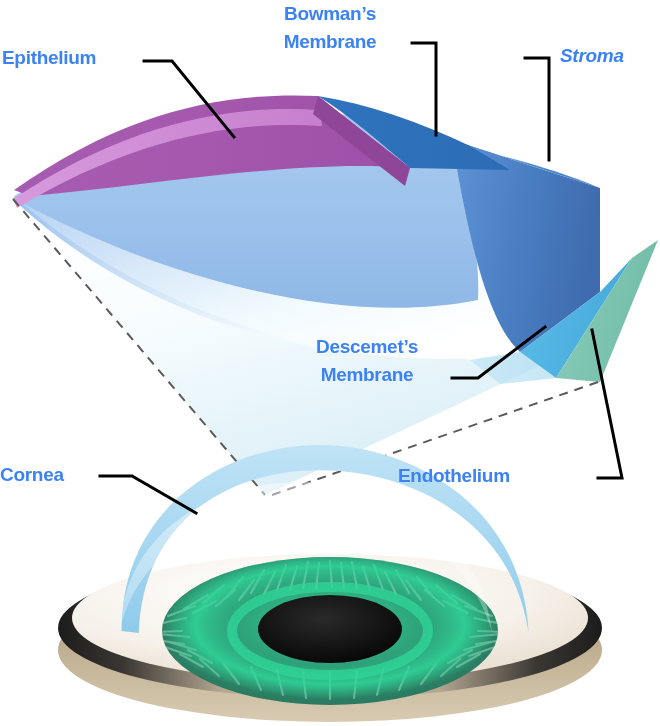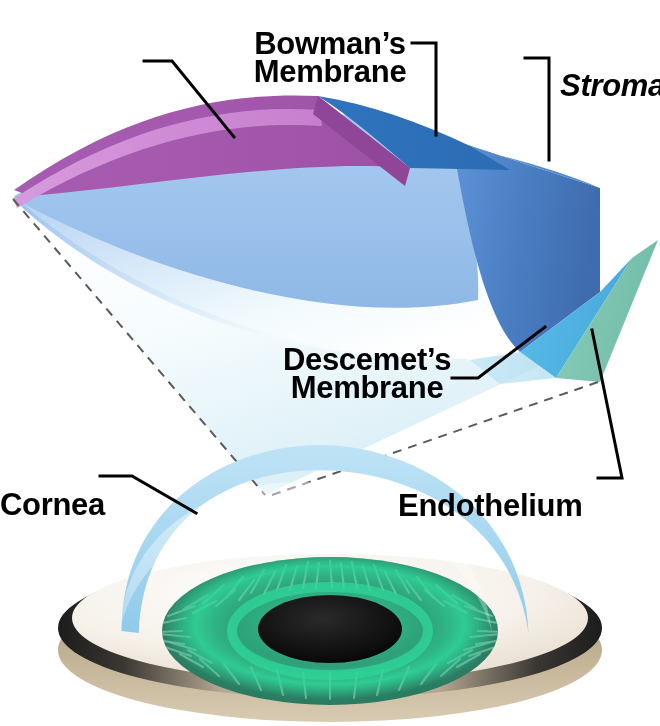--- a/index.html
+++ b/index.html
@@ -19,26 +19,25 @@
   }
   #stage svg {
     position: absolute;
     left: 0;
     top: 0;
   }
   .lbl {
     position: absolute;
     font-family: "Liberation Sans", sans-serif;
     font-weight: bold;
-    font-size: 31px;
+    font-size: 19px;
     line-height: 28px;
-    color: #000000;
+    color: #3b82f6;
     white-space: pre;
     letter-spacing: -0.3px;
-    margin-top: 30px;
   }
   .lbl.ctr { text-align: center; }
   .lbl.rgt { text-align: left; }
 </style>
 </head>
 <body>
 
 <div id="stage">
 
   <svg width="660" height="726" viewBox="0 0 660 726">
@@ -311,26 +310,27 @@
     <g fill="none" stroke="#000000" stroke-width="3" stroke-linecap="square">
       <path d="M 144 61 L 172 61 L 234 137"></path>
       <path d="M 412 43 L 436 43 L 436 135"></path>
       <path d="M 525 58 L 549 58 L 549 160"></path>
       <path d="M 452 378 L 478 378 L 545 327"></path>
       <path d="M 598 478 L 622 478 L 592 330"></path>
       <path d="M 100 476 L 132 476 L 196 513"></path>
     </g>
   </svg>
 
+  <div class="lbl" style="left:2px; top:44px;">Epithelium</div>
 
   <div class="lbl ctr" style="left:250px; top:0px; width:160px;">Bowman’s
 Membrane</div>
 
   <div class="lbl" style="left:560px; top:42px;font-style:italic;">Stroma</div>
 
-  <div class="lbl ctr" style="left:282px; top:316px; width:170px;">Descemet’s
+  <div class="lbl ctr" style="left:282px; top:333px; width:170px;">Descemet’s
 Membrane</div>
 
   <div class="lbl rgt" style="left:398px; top:462px; width:196px;">Endothelium</div>
 
   <div class="lbl" style="left:0px; top:461px;">Cornea</div>
 
 </div>
 
 </body></html>

